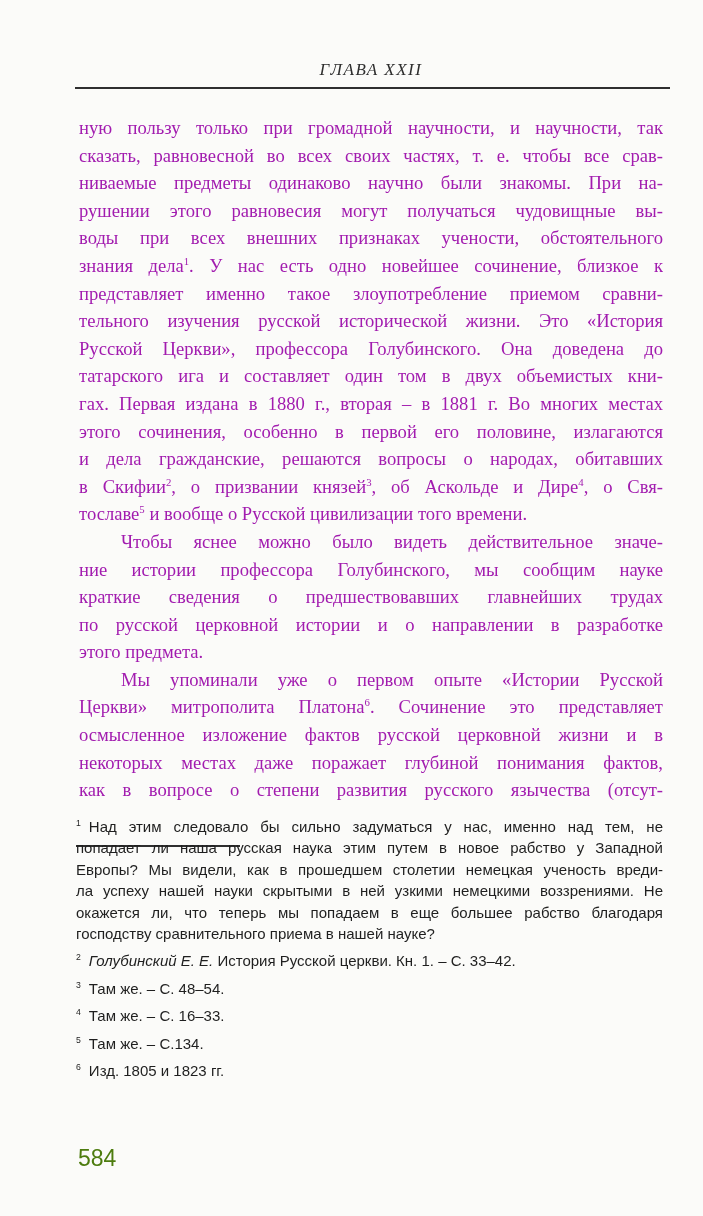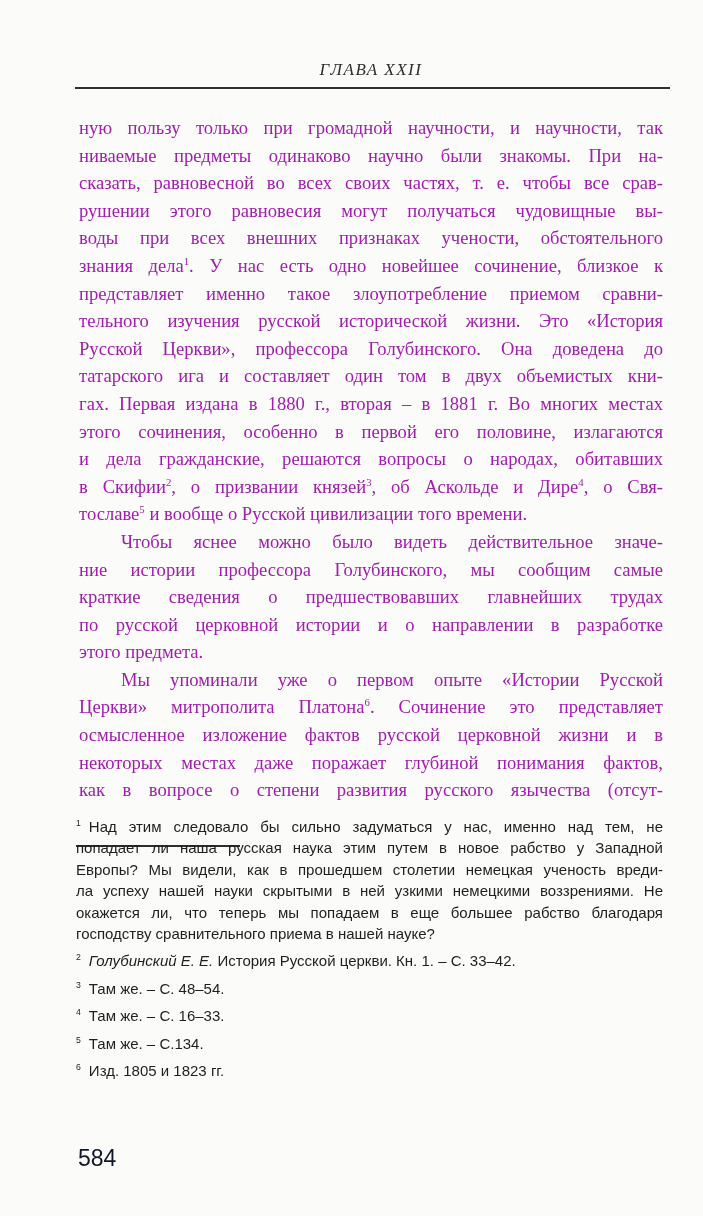--- a/index.html
+++ b/index.html
@@ -39,50 +39,50 @@
     position:absolute; top:816px; left:76px; width:587px;
     font-family:"Liberation Sans", sans-serif; font-size:15px;
     color:#1f1f1f;
   }
   .fn-item { margin-bottom:6px; }
   .fline { line-height:21.4px; }
   .fn-marker { margin-right:8px; }
   .page-number {
     position:absolute; top:1145px; left:78px;
     font-family:"Liberation Sans", sans-serif; font-size:23px;
-    color:#0f172a;
+    color:#4d7c0f;
   }
 </style>
 </head>
 <body>
 
 <div class="page">
   <div class="running-head">
     <span>ГЛАВА XXII</span>
   </div>
   <div class="head-rule"></div>
 
   <div class="body-text" id="body-text">
       <div class="bline just">ную пользу только при громадной научности, и научности, так</div>
+      <div class="bline just">сказать, равновесной во всех своих частях, т. е. чтобы все срав-</div>
       <div class="bline just">ниваемые предметы одинаково научно были знакомы. При на-</div>
-      <div class="bline just">сказать, равновесной во всех своих частях, т. е. чтобы все срав-</div>
       <div class="bline just">рушении этого равновесия могут получаться чудовищные вы-</div>
       <div class="bline just">воды при всех внешних признаках учености, обстоятельного</div>
       <div class="bline just">знания дела<sup>1</sup>. У нас есть одно новейшее сочинение, близкое к</div>
       <div class="bline just">представляет именно такое злоупотребление приемом сравни-</div>
       <div class="bline just">тельного изучения русской исторической жизни. Это «История</div>
       <div class="bline just">Русской Церкви», профессора Голубинского. Она доведена до</div>
       <div class="bline just">татарского ига и составляет один том в двух объемистых кни-</div>
       <div class="bline just">гах. Первая издана в 1880 г., вторая – в 1881 г. Во многих местах</div>
       <div class="bline just">этого сочинения, особенно в первой его половине, излагаются</div>
       <div class="bline just">и дела гражданские, решаются вопросы о народах, обитавших</div>
       <div class="bline just">в Скифии<sup>2</sup>, о призвании князей<sup>3</sup>, об Аскольде и Дире<sup>4</sup>, о Свя-</div>
       <div class="bline">тославе<sup>5</sup> и вообще о Русской цивилизации того времени.</div>
       <div class="bline just indent">Чтобы яснее можно было видеть действительное значе-</div>
-      <div class="bline just">ние истории профессора Голубинского, мы сообщим самые</div>
+      <div class="bline just">ние истории профессора Голубинского, мы сообщим науке</div>
       <div class="bline just">краткие сведения о предшествовавших главнейших трудах</div>
       <div class="bline just">по русской церковной истории и о направлении в разработке</div>
       <div class="bline">этого предмета.</div>
       <div class="bline just indent">Мы упоминали уже о первом опыте «Истории Русской</div>
       <div class="bline just">Церкви» митрополита Платона<sup>6</sup>. Сочинение это представляет</div>
       <div class="bline just">осмысленное изложение фактов русской церковной жизни и в</div>
       <div class="bline just">некоторых местах даже поражает глубиной понимания фактов,</div>
       <div class="bline just">как в вопросе о степени развития русского язычества (отсут-</div>
     </div>
 

